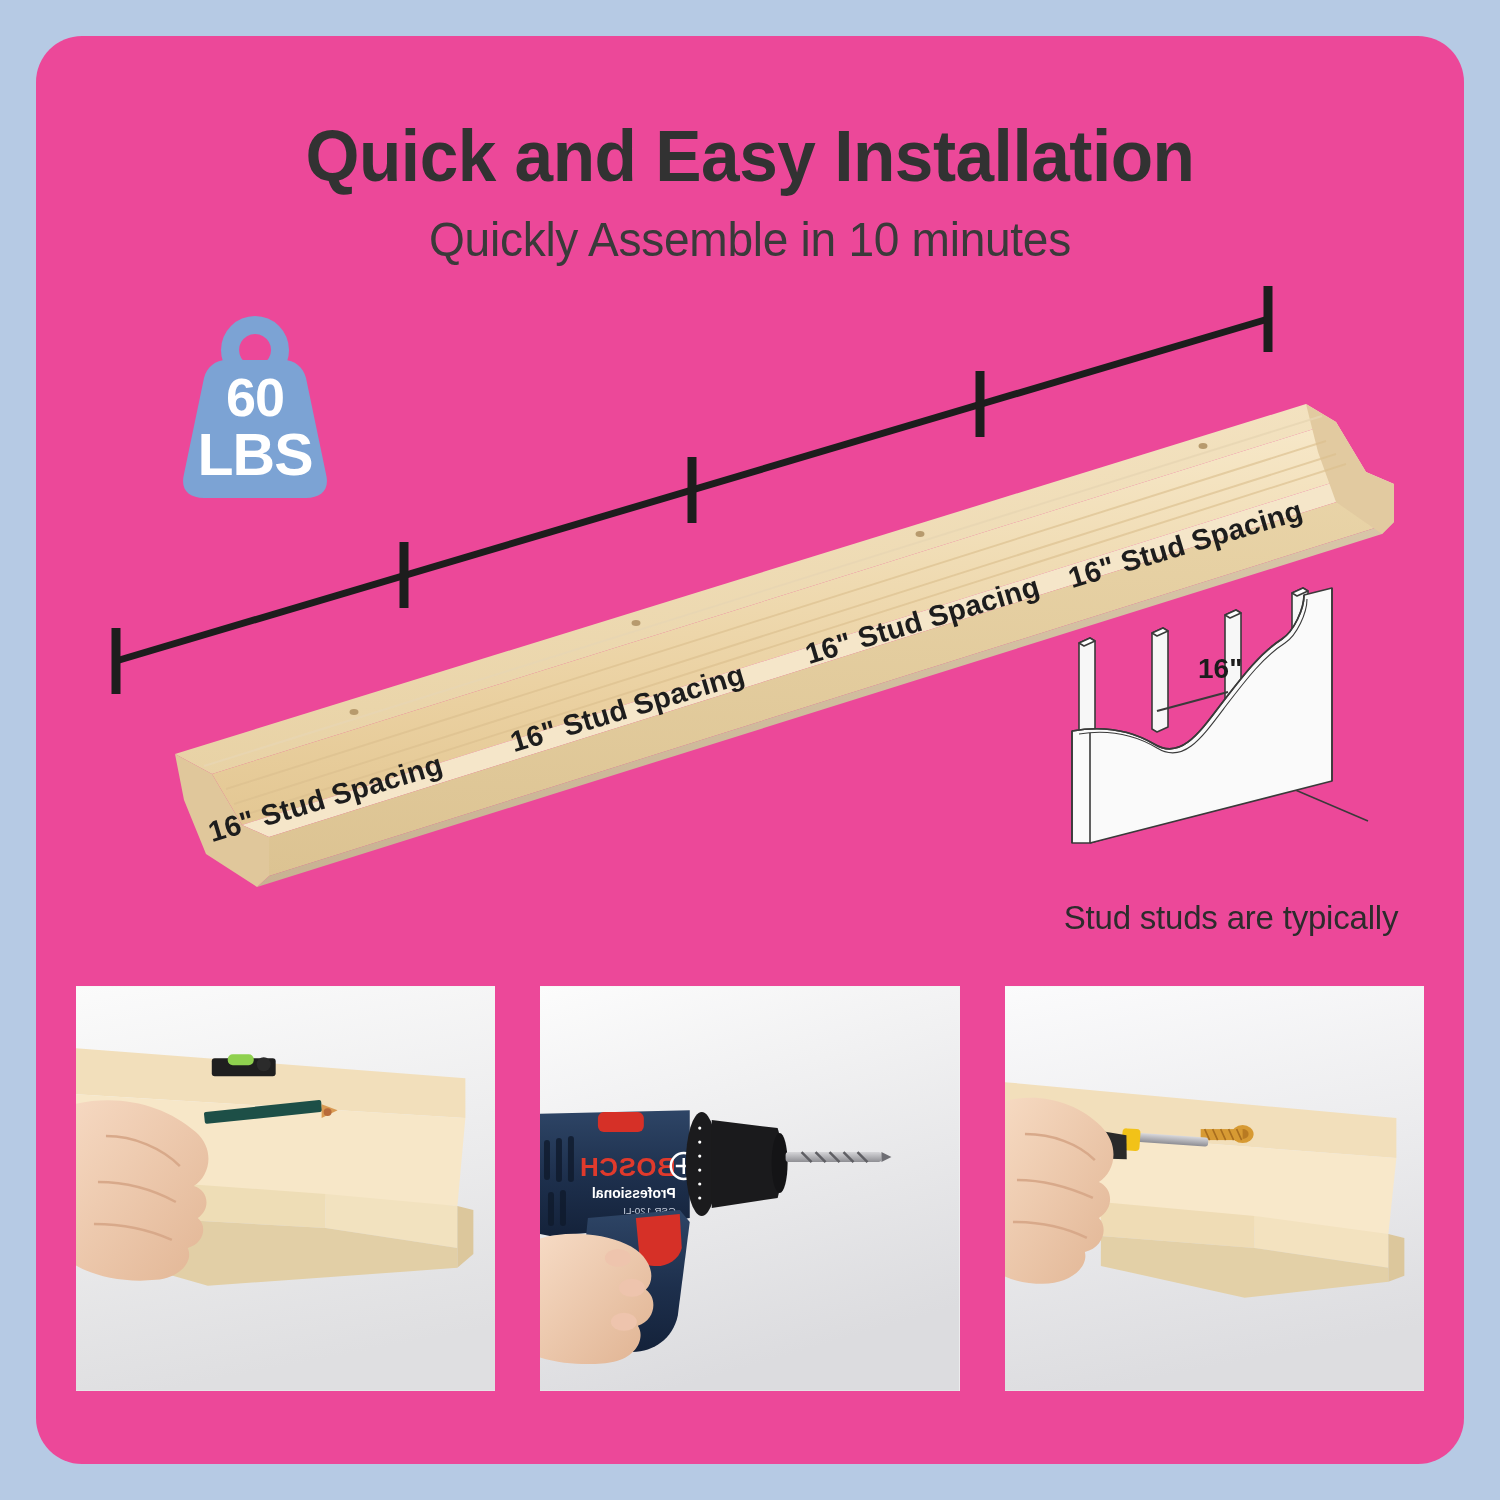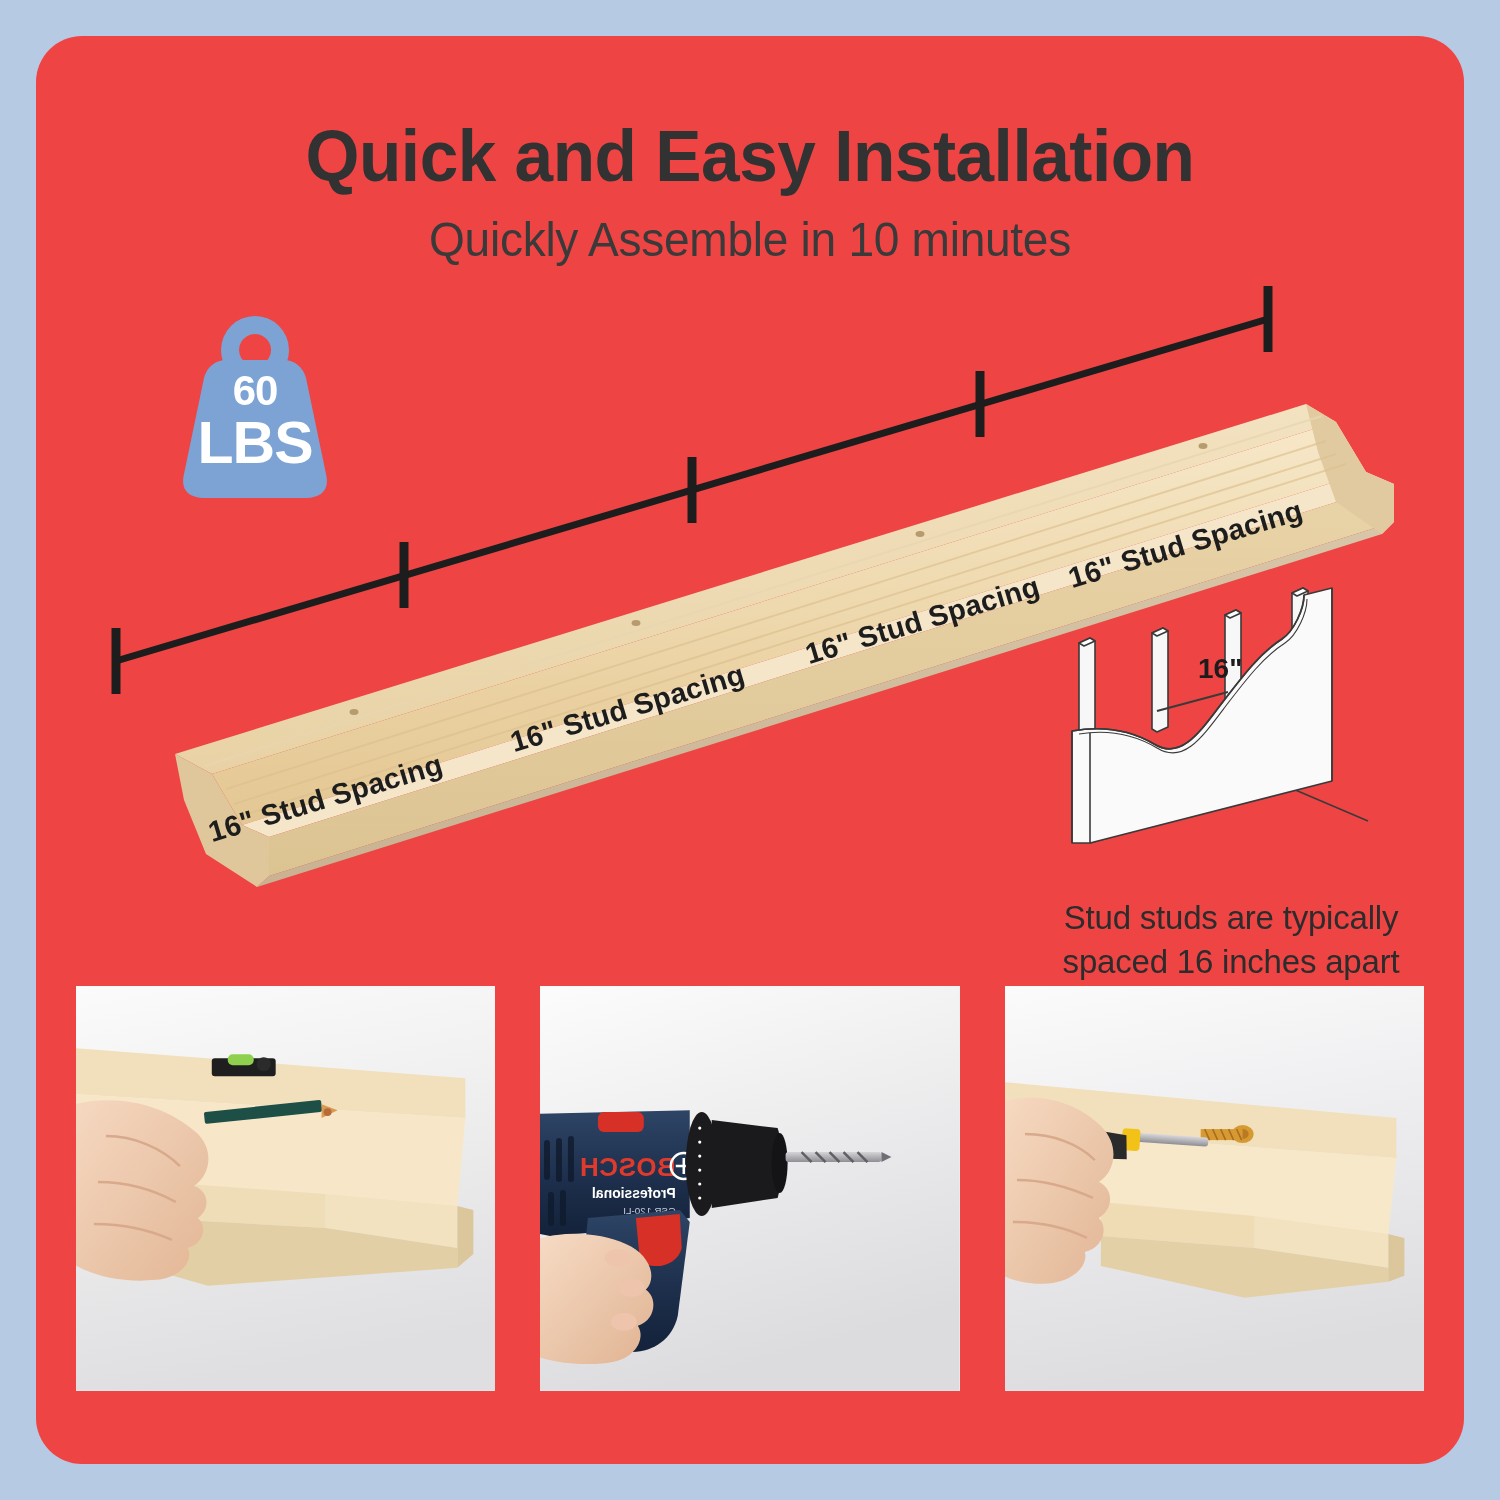--- a/index.html
+++ b/index.html
@@ -11,21 +11,21 @@
   }
   #root {
     position: relative;
     width: 1500px; height: 1500px;
     background: #b6cae4;
   }
   .card {
     position: absolute;
     left: 36px; top: 36px;
     width: 1428px; height: 1428px;
-    background: #ef4444;
+    background: #ec4899;
     border-radius: 46px;
     overflow: hidden;
   }
 
   
   .title {
     position: absolute;
     left: 0; top: 78px; width: 100%;
     text-align: center;
     font-size: 73px;
@@ -56,21 +56,21 @@
   .weight-text {
     position: absolute;
     left: 0; top: 62px;
     width: 100%;
     text-align: center;
     color: #ffffff;
     font-weight: 700;
     line-height: 1.02;
     pointer-events: none;
   }
-  .weight-num { font-size: 42px; display:block; letter-spacing:-1px; }
+  .weight-num { font-size: 54px; display:block; letter-spacing:-1px; }
   .weight-unit { font-size: 59px; display:block; letter-spacing:-1px; }
 
   
   .hero {
     position: absolute;
     left: 0; top: 240px;
     width: 1428px; height: 720px;
   }
   .hero svg { position:absolute; left:0; top:0; width:1428px; height:720px; }
 
@@ -265,21 +265,20 @@
           <g fill="none" stroke-width="2.2">
             <line x1="111" y1="130" x2="182" y2="111"></line>
           </g>
         </g>
       </svg>
       <div class="stud-inch">16"</div>
     </div>
 
     <div class="stud-caption">
       <div>Stud studs are typically</div>
-      <div>spaced 16 inches apart</div>
     </div>
 
     <div class="photo-strip">
 
       <div class="photo">
         <svg viewBox="0 0 420 405" xmlns="http://www.w3.org/2000/svg">
           <defs>
             <linearGradient id="wallA" x1="0" y1="0" x2="0.2" y2="1">
               <stop offset="0%" stop-color="#fbfbfb"></stop>
                 <stop offset="100%" stop-color="#dfdfe1"></stop>

